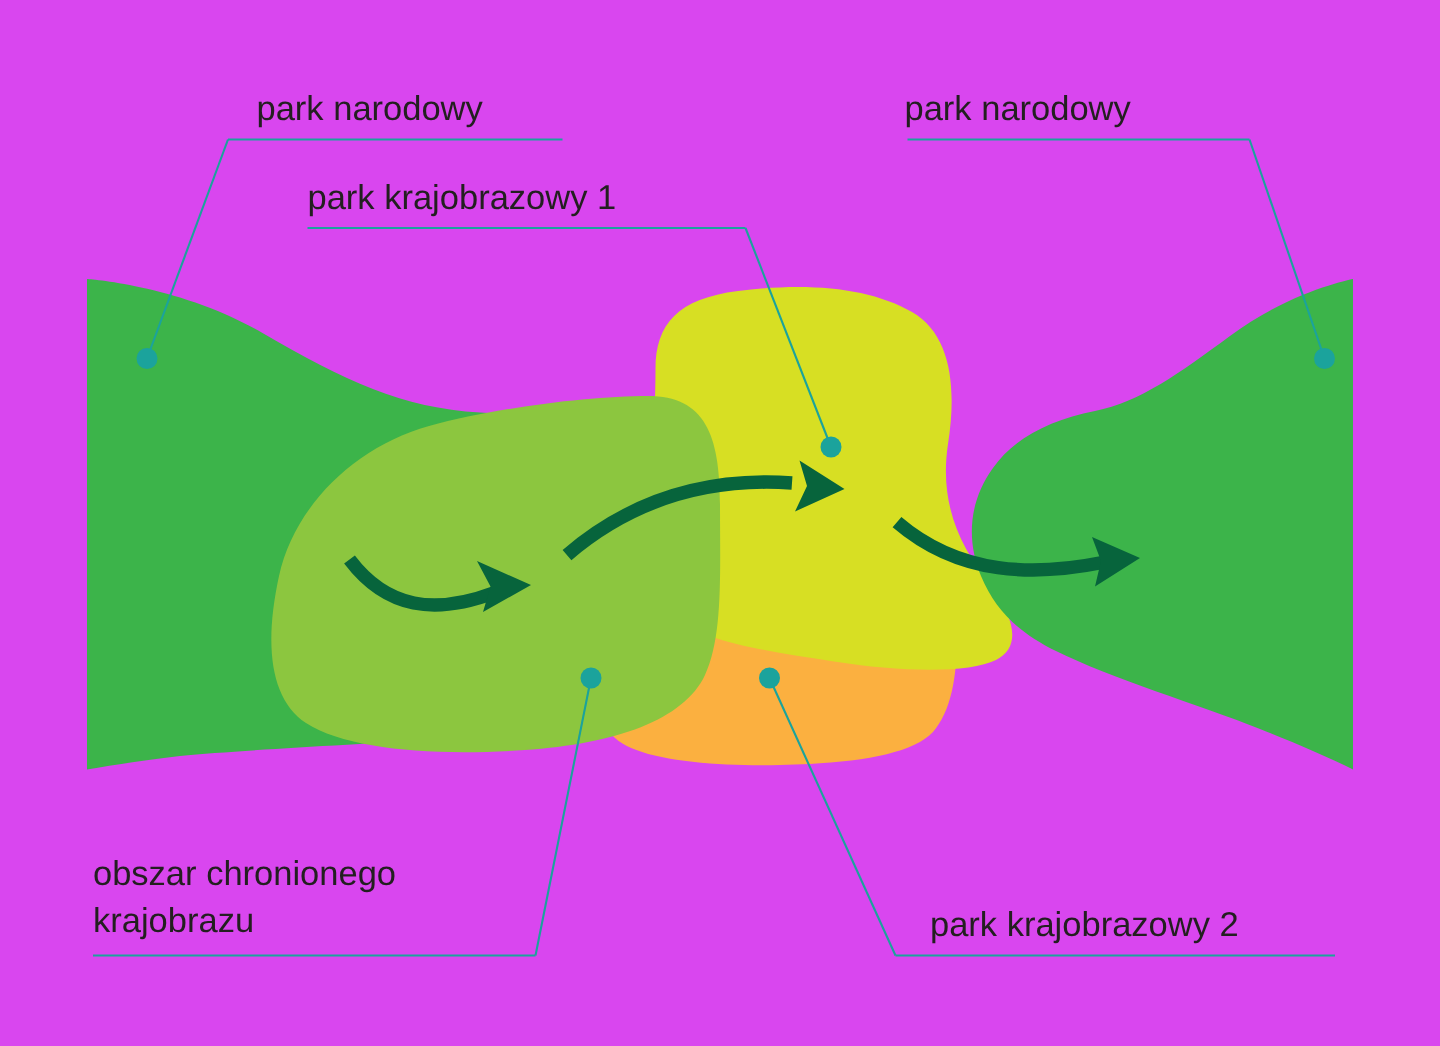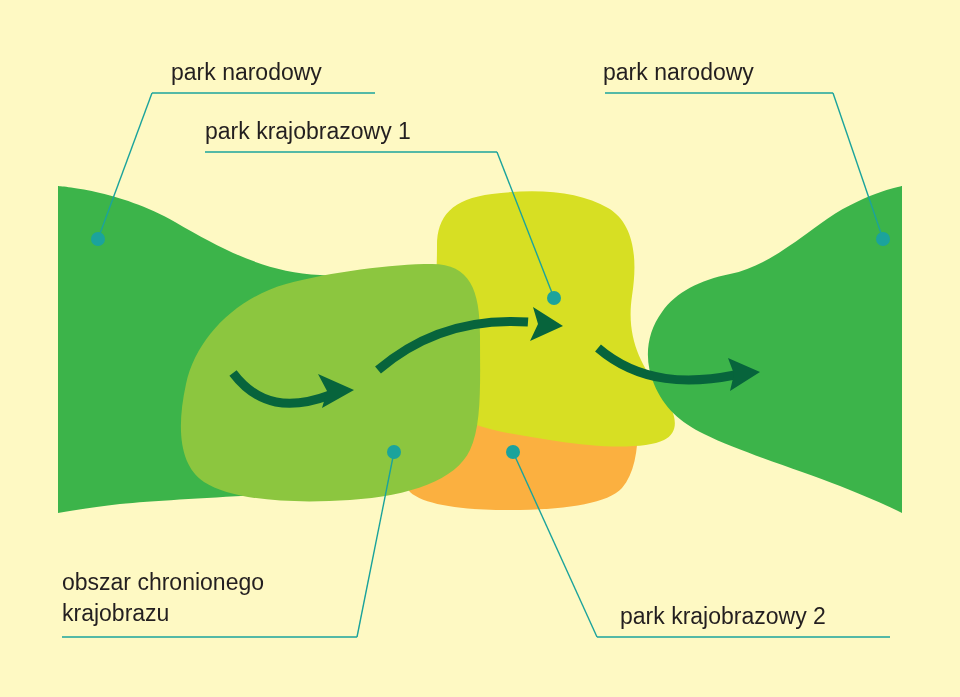--- a/index.html
+++ b/index.html
@@ -7,21 +7,21 @@
     padding: 0;
     background: #ffffff;
   }
   body {
     font-family: "Liberation Sans", sans-serif;
   }
   #diagram-root {
     position: relative;
     width: 960px;
     height: 697px;
-    background: #fef9c3;
+    background: #d946ef;
     overflow: hidden;
   }
   #diagram-svg {
     position: absolute;
     left: 0;
     top: 0;
     width: 960px;
     height: 697px;
     display: block;
   }

